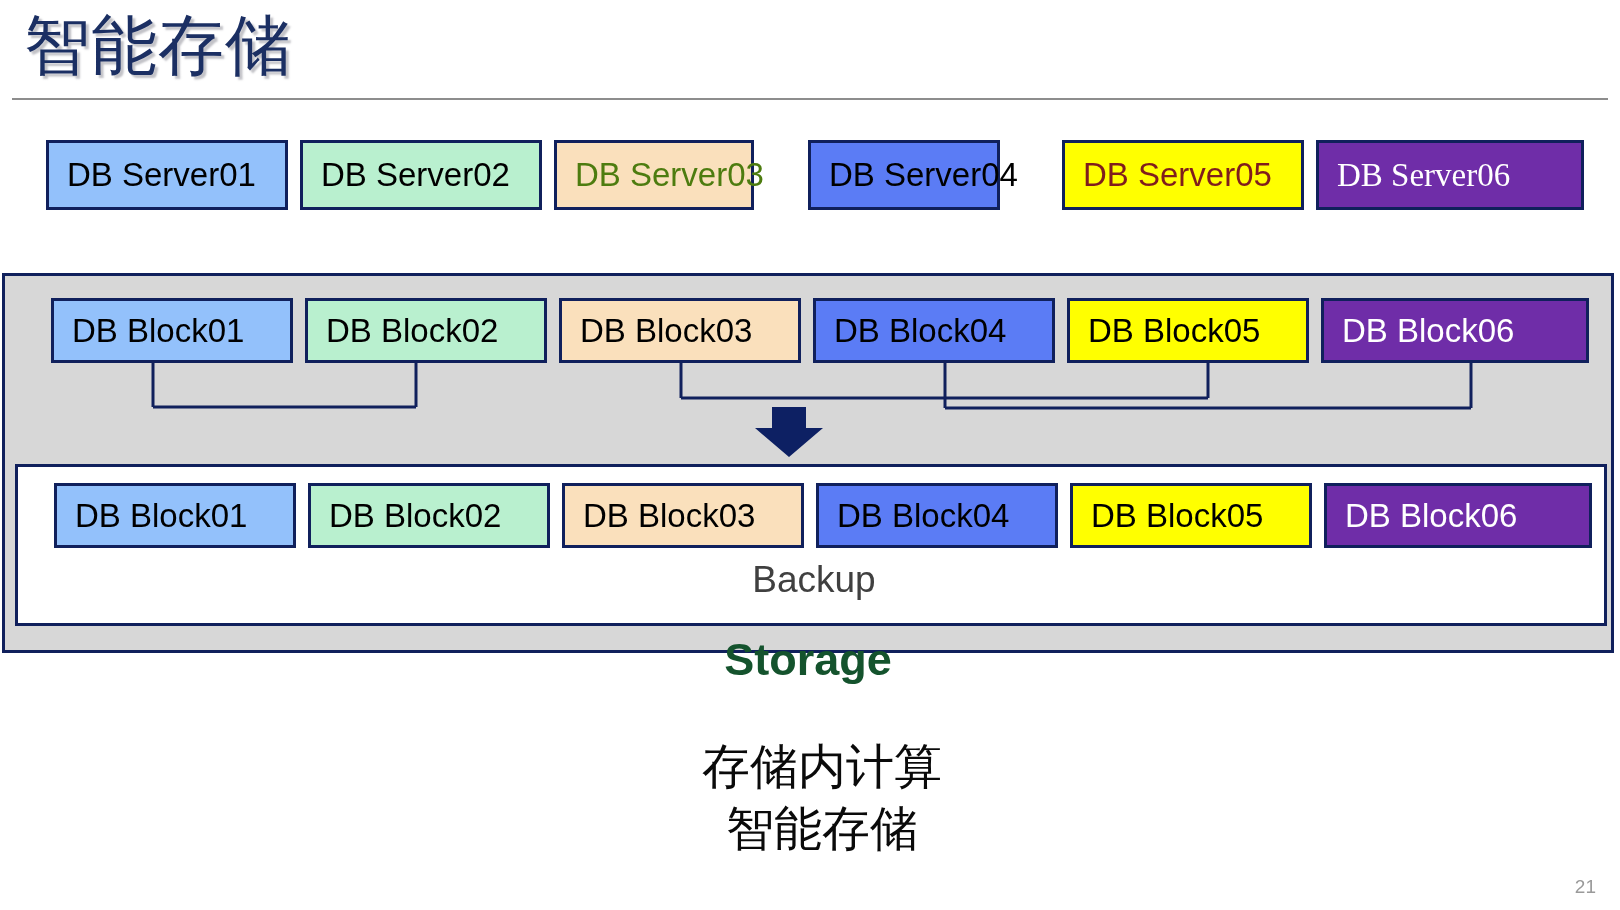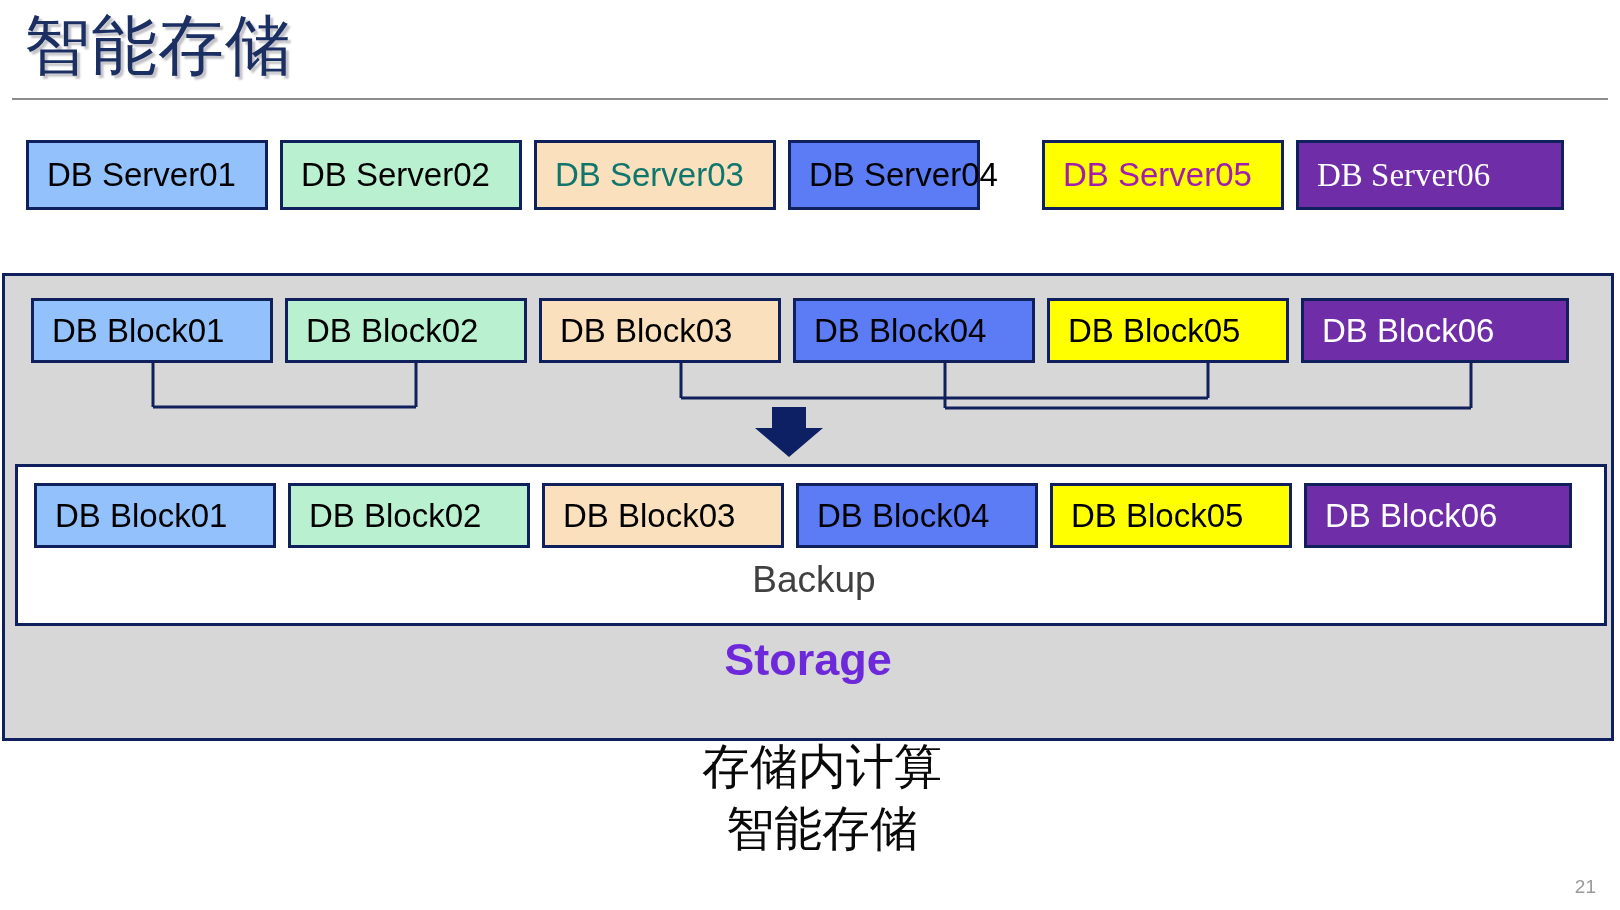--- a/index.html
+++ b/index.html
@@ -42,39 +42,40 @@
     position: absolute;
     border: 3px solid #10205c;
     box-sizing: border-box;
     display: flex;
     align-items: center;
     padding-left: 18px;
     font-size: 33px;
     color: #000000;
     white-space: nowrap;
     letter-spacing: 0px;
+    margin-left: 20px;
   }
   .cell.light { color: #ffffff; }
 
   
   #server-row .cell { top: 0; height: 70px; }
 
   #server-row {
     position: absolute;
     left: 0; top: 140px;
     width: 1620px; height: 70px;
   }
 
   
   #storage-panel {
     position: absolute;
     left: 2px;
     top: 273px;
     width: 1612px;
-    height: 468px;
+    height: 380px;
     background: #d7d7d7;
     border: 3px solid #10205c;
     box-sizing: border-box;
   }
 
   
   #block-row-primary {
     position: absolute;
     left: 0; top: 22px;
     width: 1612px; height: 65px;
@@ -117,21 +118,21 @@
   }
 
   #storage-label {
     position: absolute;
     left: 0;
     top: 358px;
     width: 1606px;
     text-align: center;
     font-size: 45px;
     font-weight: bold;
-    color: #6d28d9;
+    color: #14532d;
   }
 
   
   #captions {
     position: absolute;
     left: 0;
     top: 735px;
     width: 1620px;
     text-align: center;
     margin-left: 12px;
@@ -153,23 +154,23 @@
 </style>
 </head>
 <body>
 
 <div id="slide-title">智能存储</div>
 <div id="title-rule"></div>
 
 <div id="server-row">
     <div class="cell" style="left: 26px; width: 242px; background: rgb(147, 193, 251); color: rgb(0, 0, 0);">DB Server01</div>
     <div class="cell" style="left: 280px; width: 242px; background: rgb(185, 240, 207); color: rgb(0, 0, 0);">DB Server02</div>
-    <div class="cell" style="left: 534px; width: 242px; background: rgb(250, 224, 188); color: #0f766e;">DB Server03</div>
+    <div class="cell" style="left: 534px; width: 200px; background: rgb(250, 224, 188); color: #4d7c0f;">DB Server03</div>
     <div class="cell" style="left: 788px; width: 192px; background: rgb(91, 124, 245); color: rgb(0, 0, 0);">DB Server04</div>
-    <div class="cell" style="left: 1042px; width: 242px; background: rgb(255, 255, 0); color: #a21caf;">DB Server05</div>
+    <div class="cell" style="left: 1042px; width: 242px; background: rgb(255, 255, 0); color: #7f1d1d;">DB Server05</div>
     <div class="cell light" style="left: 1296px; width: 268px; background: rgb(111, 45, 168); color: rgb(255, 255, 255); font-family: Liberation Serif, serif;">DB Server06</div>
   </div>
 
 <div id="storage-panel">
 
   <div id="block-row-primary">
       <div class="cell" style="left: 26px; width: 242px; background: rgb(147, 193, 251); color: rgb(0, 0, 0);">DB Block01</div>
       <div class="cell" style="left: 280px; width: 242px; background: rgb(185, 240, 207); color: rgb(0, 0, 0);">DB Block02</div>
       <div class="cell" style="left: 534px; width: 242px; background: rgb(250, 224, 188); color: rgb(0, 0, 0);">DB Block03</div>
       <div class="cell" style="left: 788px; width: 242px; background: rgb(91, 124, 245); color: rgb(0, 0, 0);">DB Block04</div>

